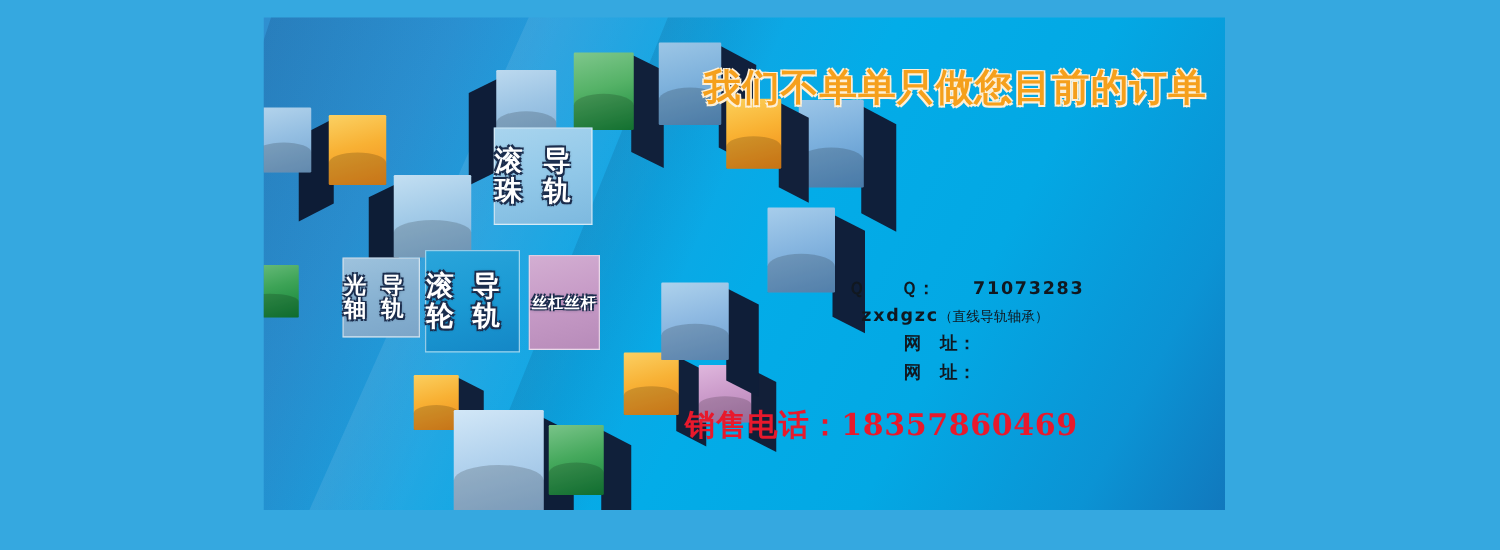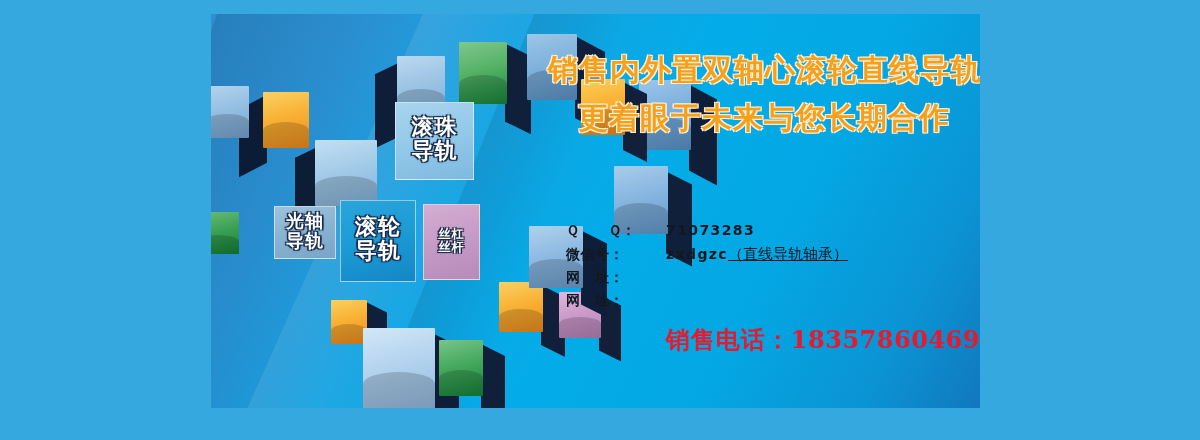--- a/index.html
+++ b/index.html
@@ -93,48 +93,48 @@
   }
   .cube .side {
     position: absolute;
     background: #0d2542;
   }
 
   
   .tile {
     position: absolute;
     display: flex;
-    flex-direction: column;
+    flex-direction: row;
     align-items: center;
     justify-content: center;
     box-sizing: border-box;
     border: 1px solid rgba(255,255,255,0.55);
     color: #ffffff;
     font-weight: bold;
     line-height: 1.08;
     letter-spacing: 1px;
     text-shadow:
       -1.4px -1.4px 0 #1b2d4d,
        1.4px -1.4px 0 #1b2d4d,
       -1.4px  1.4px 0 #1b2d4d,
        1.4px  1.4px 0 #1b2d4d,
        0 0 3px rgba(10,25,50,0.8);
-    font-family: Liberation Mono, monospace;
+    font-family: Liberation Sans, sans-serif;
   }
   .tile span { display: block; }
 
   #tile-gunzhu {
     left: 184px; top: 88px;
     width: 79px; height: 78px;
     background: linear-gradient(165deg, #a8d4ee 0%, #93c9e9 48%, #7db9df 100%);
     font-size: 22px;
   }
   #tile-guangzhou {
     left: 63px; top: 192px;
-    width: 62px; height: 53px;
+    width: 62px; height: 64px;
     background: linear-gradient(165deg, #9dc2dd 0%, #88b2d2 50%, #7ba5c8 100%);
     font-size: 18px;
   }
   #tile-gunlun {
     left: 129px; top: 186px;
     width: 76px; height: 82px;
     background: linear-gradient(165deg, #2aa5db 0%, #1b9ad4 50%, #1487c6 100%);
     font-size: 22px;
   }
   #tile-sigang {
@@ -192,48 +192,48 @@
     top: 208px;
     width: 432px;
   }
   .contact-row {
     display: flex;
     align-items: baseline;
     margin-bottom: 5px;
     color: #111820;
     font-size: 14px;
     font-family: "DejaVu Sans", "Liberation Sans", sans-serif;
+    justify-content: center;
   }
   .contact-label {
     width: 118px;
     text-align: left;
     padding-left: 18px;
     box-sizing: border-box;
     font-weight: bold;
     letter-spacing: 0.5px;
     white-space: nowrap;
   }
   .contact-value {
     font-weight: bold;
     letter-spacing: 1.4px;
     white-space: nowrap;
   }
   .contact-note {
-    font-size: 15px;
+    font-size: 11px;
     font-weight: normal;
     letter-spacing: 0;
-    text-decoration: underline;
   }
 
   #phone-line {
     position: absolute;
     left: 0;
     top: 310px;
     width: 432px;
-    text-align: right;
+    text-align: left;
     white-space: nowrap;
     color: #e8192c;
   }
   #phone-label {
     font-size: 24px;
     font-weight: bold;
     letter-spacing: 1px;
     font-family: "DejaVu Sans", "Liberation Sans", sans-serif;
   }
   #phone-number {
@@ -353,33 +353,31 @@
 
       <div class="tile" id="tile-sigang">
         <span>丝杠</span>
         <span>丝杆</span>
       </div>
 
     </div>
 
     <div id="copy">
 
-      <div class="headline" id="headline-1">销售内外置双轴心滚轮直线导轨</div>
-      <div class="headline" id="headline-2">更着眼于未来与您长期合作</div>
+      <div class="headline" id="headline-1">我们不单单只做您目前的订单</div>
 
 
       <div id="contact">
 
         <div class="contact-row">
           <span class="contact-label">Ｑ　　Ｑ：</span>
           <span class="contact-value">71073283</span>
         </div>
 
         <div class="contact-row">
-          <span class="contact-label">微信号：</span>
           <span class="contact-value">zxdgzc</span>
           <span class="contact-note">（直线导轨轴承）</span>
         </div>
 
         <div class="contact-row">
           <span class="contact-label">网　址：</span>
         </div>
 
         <div class="contact-row">
           <span class="contact-label">网　址：</span>

